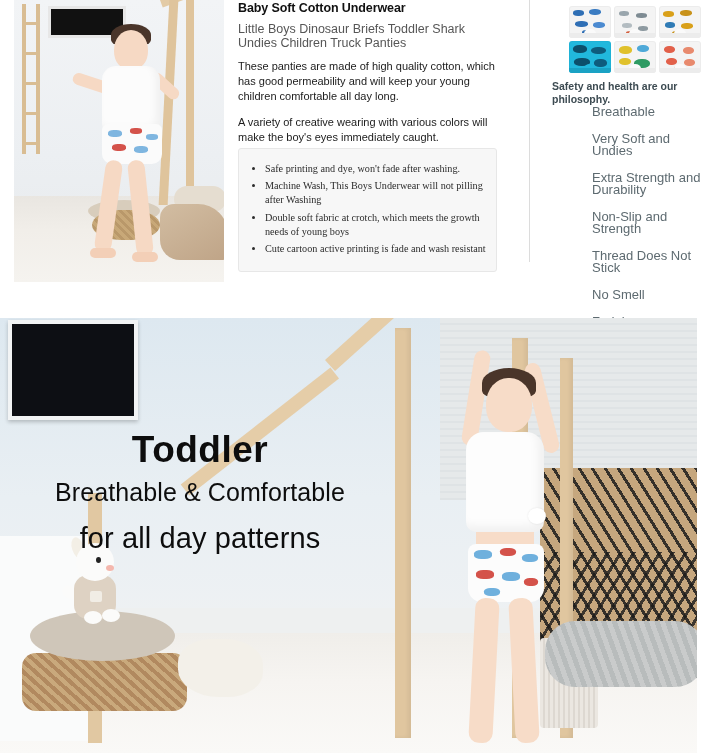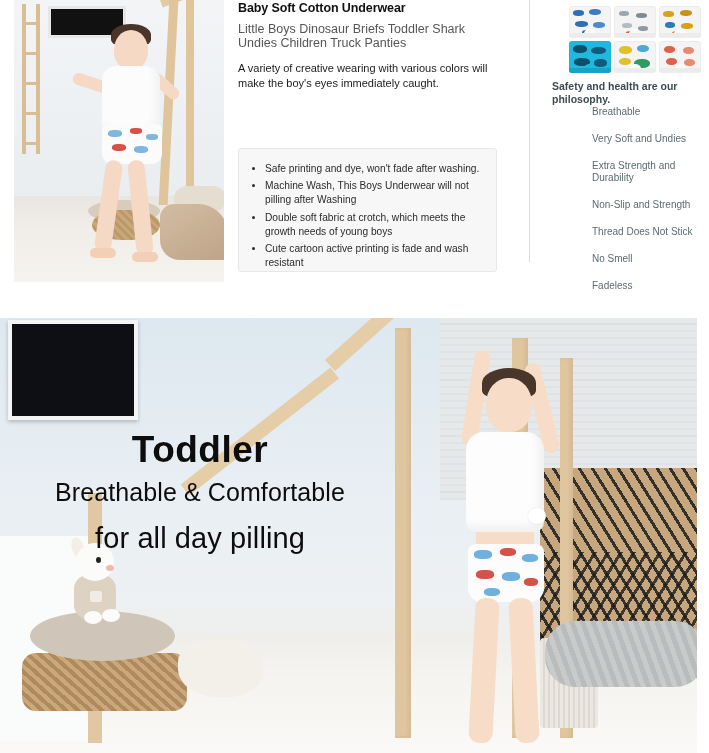--- a/index.html
+++ b/index.html
@@ -67,36 +67,36 @@
   .text-col { position:absolute; left:238px; top:0; width:262px; }
   .prod-title { font-size:12.5px; font-weight:bold; color:#111; letter-spacing:-0.1px; line-height:16px; }
   .prod-sub { margin-top:6px; font-size:12.5px; color:#565656; line-height:14px; }
   .prod-para { margin-top:9px; font-size:11px; color:#1b1b1b; line-height:15px; }
   .prod-para2 { margin-top:11px; font-size:11px; color:#1b1b1b; line-height:15px; }
   .feature-card {
     position:absolute; left:238px; top:148px; width:259px; height:124px;
     background:#f7f7f7; border:1px solid #e7e7e7; border-radius:3px;
   }
   .feature-card ul { margin:13px 10px 0 26px; padding:0; list-style:disc; }
-  .feature-card li { font-size:10.2px; color:#2b2b2b; line-height:14.2px; margin-bottom:3px; }
+  .feature-card li { font-size:10.2px; color:#2b2b2b; line-height:14.2px; margin-bottom:3px;font-family:Liberation Serif, serif; }
 
   
   .right-col { position:absolute; left:529px; top:0; width:180px; height:262px;
     border-left:1px solid #dcdcdc; }
   .thumbs { position:absolute; left:39px; top:6px; width:132px; display:flex; flex-wrap:wrap; gap:3px; }
   .thumb { width:42px; height:32px; border-radius:3px; overflow:hidden; position:relative;
     background:#f4f4f4; box-shadow:inset 0 0 0 1px rgba(0,0,0,.03); }
   .thumb .band { position:absolute; left:0; bottom:0; width:100%; height:5px; background:#ececec; }
   .thumb .notch { position:absolute; left:36%; bottom:0; width:28%; height:9px; background:#fafafa; border-radius:50% 50% 0 0; }
   .thumb i { position:absolute; border-radius:45%; }
 
   .right-head { position:absolute; left:22px; top:80px; width:150px;
     font-size:10.5px; font-weight:bold; color:#3d4b52; line-height:13px; }
   .right-list { position:absolute; left:22px; top:106px; width:152px; }
-  .right-list div { font-size:10px; color:#5d6a70; line-height:12px; margin-bottom:15px;padding-left:40px; }
+  .right-list div { font-size:13px; color:#5d6a70; line-height:12px; margin-bottom:15px;padding-left:40px; }
 
   
   .banner { position:absolute; left:0; top:318px; width:697px; height:435px; overflow:hidden;
     background:linear-gradient(180deg,#e3ecf2 0%,#e8eff4 40%,#eef2f4 100%); }
   .bn-wall { position:absolute; left:0; top:0; width:100%; height:300px;
     background:linear-gradient(180deg,#dde8f0 0%,#e9eff3 60%,#eef1f3 100%); }
   .bn-blind { position:absolute; left:440px; top:0; width:257px; height:182px;
     background:repeating-linear-gradient(180deg,#e6e9ea 0 5px,#dfe3e5 5px 7px); }
   .bn-floorwall { position:absolute; left:0; top:290px; width:100%; height:50px; background:#eef0f0; }
   .bn-floor { position:absolute; left:0; bottom:0; width:100%; height:120px;
@@ -211,20 +211,21 @@
         <div class="leg-l"></div>
         <div class="leg-r"></div>
         <div class="foot-l"></div>
         <div class="foot-r"></div>
       </div>
     </div>
 
     <div class="text-col">
       <div class="prod-title">Baby Soft Cotton Underwear</div>
       <div class="prod-sub">Little Boys Dinosaur Briefs Toddler Shark Undies Children Truck Panties</div>
+      <div class="prod-para">These panties are made of high quality cotton, which has good permeability and will keep your young children comfortable all day long.</div>
       <div class="prod-para2">A variety of creative wearing with various colors will make the boy's eyes immediately caught.</div>
     </div>
 
     <div class="feature-card">
       <ul>
         <li>Safe printing and dye, won't fade after washing.</li>
         <li>Machine Wash, This Boys Underwear will not pilling after Washing</li>
         <li>Double soft fabric at crotch, which meets the growth needs of young boys</li>
         <li>Cute cartoon active printing is fade and wash resistant</li>
       </ul>
@@ -352,16 +353,16 @@
       <div class="b-foot2"></div>
       <div class="b-ear"></div>
       <div class="b-head"></div>
       <div class="b-eye"></div>
       <div class="b-cheek"></div>
     </div>
 
     <div class="bn-text">
       <div class="bn-brand">Toddler</div>
       <div class="bn-l2">Breathable &amp; Comfortable</div>
-      <div class="bn-l3">for all day pilling</div>
+      <div class="bn-l3">for all day patterns</div>
     </div>
   </div>
 </div>
 
 </body></html>

